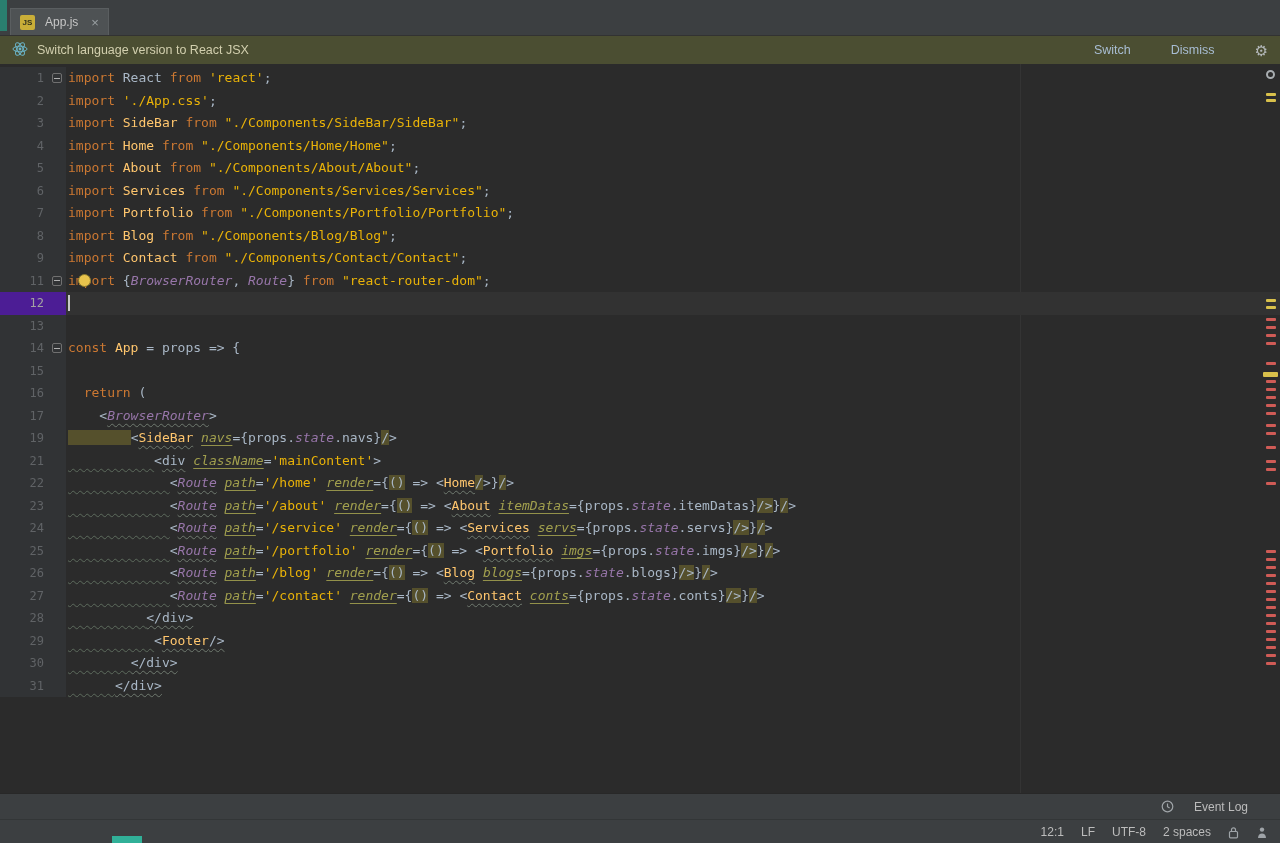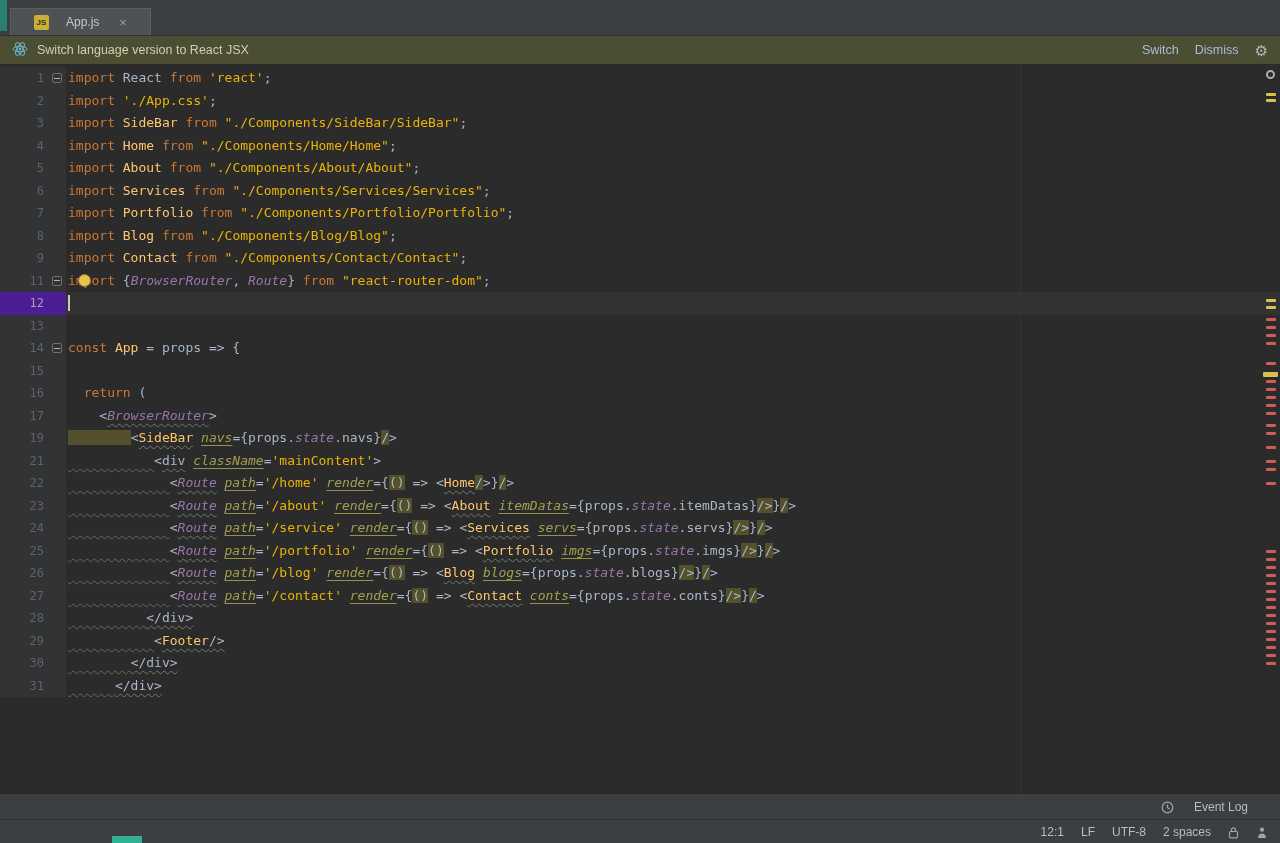--- a/index.html
+++ b/index.html
@@ -5,27 +5,27 @@
   *{margin:0;padding:0;box-sizing:border-box}
   html,body{width:1280px;height:843px;overflow:hidden;background:#2b2b2b;font-family:"Liberation Sans",sans-serif}
   .app{position:relative;width:1280px;height:843px;background:#2b2b2b}
 
   
   .corner-sliver{position:absolute;left:0;top:0;width:7px;height:31px;background:#2a7f6f;z-index:12}
   .taskbar-sliver{position:absolute;left:112px;bottom:0;width:30px;height:7px;background:#31b098;z-index:12}
 
   
   .tabbar{position:absolute;left:0;top:0;width:100%;height:36px;background:#3c3f41;border-bottom:1px solid #323232;display:flex;align-items:flex-end;padding-left:10px}
-  .tab{display:flex;align-items:center;gap:17px;background:#4e5254;height:27px;padding:0 23px;border:1px solid #5a5e60;border-bottom:none;font-size:12px;color:#c6c6c6;cursor:pointer}
+  .tab{display:flex;align-items:center;gap:10px;background:#4e5254;height:27px;padding:0 9px;border:1px solid #5a5e60;border-bottom:none;font-size:12px;color:#c6c6c6;cursor:pointer}
   .js-icon{display:flex;align-items:center;justify-content:center;width:15px;height:15px;border-radius:2px;background:#c9ae38;color:#32321c;font-size:8px;font-weight:bold;font-family:"Liberation Sans",sans-serif}
   .tab-close{color:#9aa0a3;font-size:13px;margin-left:3px;cursor:pointer}
 
   
   .banner{position:absolute;left:0;top:36px;width:100%;height:28px;background:#4b4e32;display:flex;align-items:center;padding:0 12px;gap:9px;font-size:12.5px;color:#d2cfae}
-  .banner-actions{margin-left:auto;display:flex;align-items:center;gap:16px}
+  .banner-actions{margin-left:auto;display:flex;align-items:center;gap:40px}
   .banner-link{color:#a8bdd3;cursor:pointer}
   .gear{color:#b3b7b9;font-size:15px;line-height:1;cursor:pointer}
 
   
   .editor{position:absolute;left:0;top:64px;width:100%;height:729px;background:#2b2b2b;padding-top:3px}
   .margin-guide{position:absolute;left:1020px;top:0;bottom:0;width:1px;background:#343434}
   .line{display:flex;height:22.5px;line-height:22.5px;font-family:"DejaVu Sans Mono",monospace;font-size:13px;position:relative}
   .gutter{flex:0 0 66px;position:relative;background:#313335;color:#606366;font-size:12px;text-align:right;padding-right:22px;user-select:none}
   .code{flex:1;white-space:pre;position:relative;color:#a9b7c6;padding-left:2px}
   .caret-line .gutter{background:#4c1d95;color:#a4a3a3}
@@ -53,21 +53,21 @@
   .scroll-marks{position:absolute;right:1px;top:0;width:16px;height:843px;z-index:6}
   .mark{position:absolute;left:3px;width:10px;height:3px;border-radius:1px;cursor:pointer}
   .mark.error{background:#cf5b56}
   .mark.warning{background:#d8c04b}
   .mark.warningbig{left:0;width:15px;height:5px;background:#d8c04b}
   .inspect-indicator{position:absolute;right:5px;top:6px;width:9px;height:9px;border:2px solid #a8adb0;border-radius:50%;cursor:pointer}
 
   
   .bottom{position:absolute;left:0;top:793px;width:100%;height:50px;background:#3c3f41;border-top:1px solid #282828}
   .eventlog-row{height:25px;display:flex;justify-content:flex-end;align-items:center;padding-right:32px;color:#bcbcbc;font-size:12px}
-  .eventlog{display:flex;align-items:flex-end;gap:20px;cursor:pointer}
+  .eventlog{display:flex;align-items:flex-start;gap:20px;cursor:pointer}
   .statusbar{height:25px;border-top:1px solid #333637;display:flex;justify-content:flex-end;align-items:center;gap:17px;padding-right:12px;color:#bcbcbc;font-size:12px}
   .statusbar span{cursor:pointer}
   .sicon{display:flex;align-items:center}
 </style>
 </head>
 <body>
 
 <div class="app">
 
   <div class="corner-sliver"></div>

